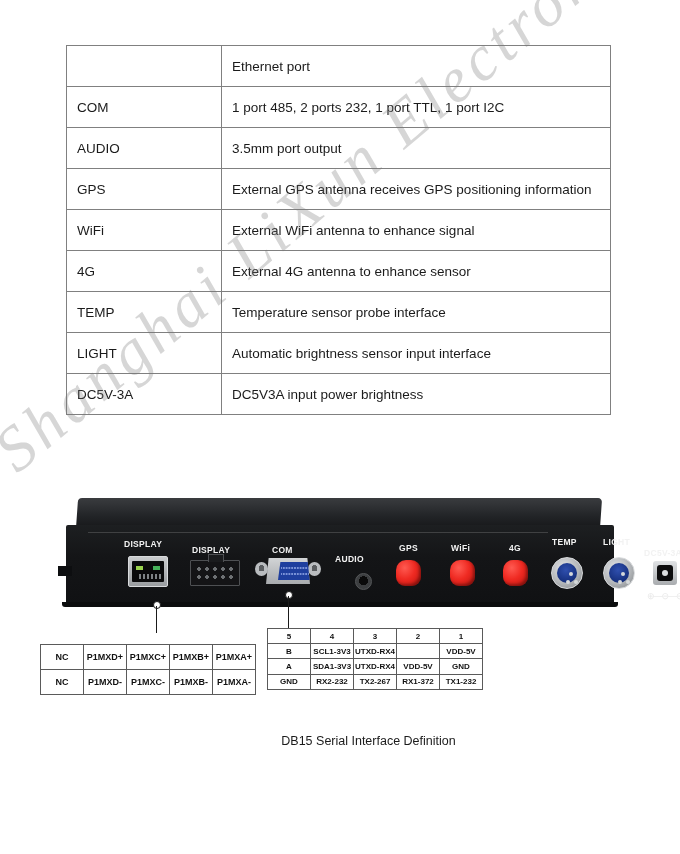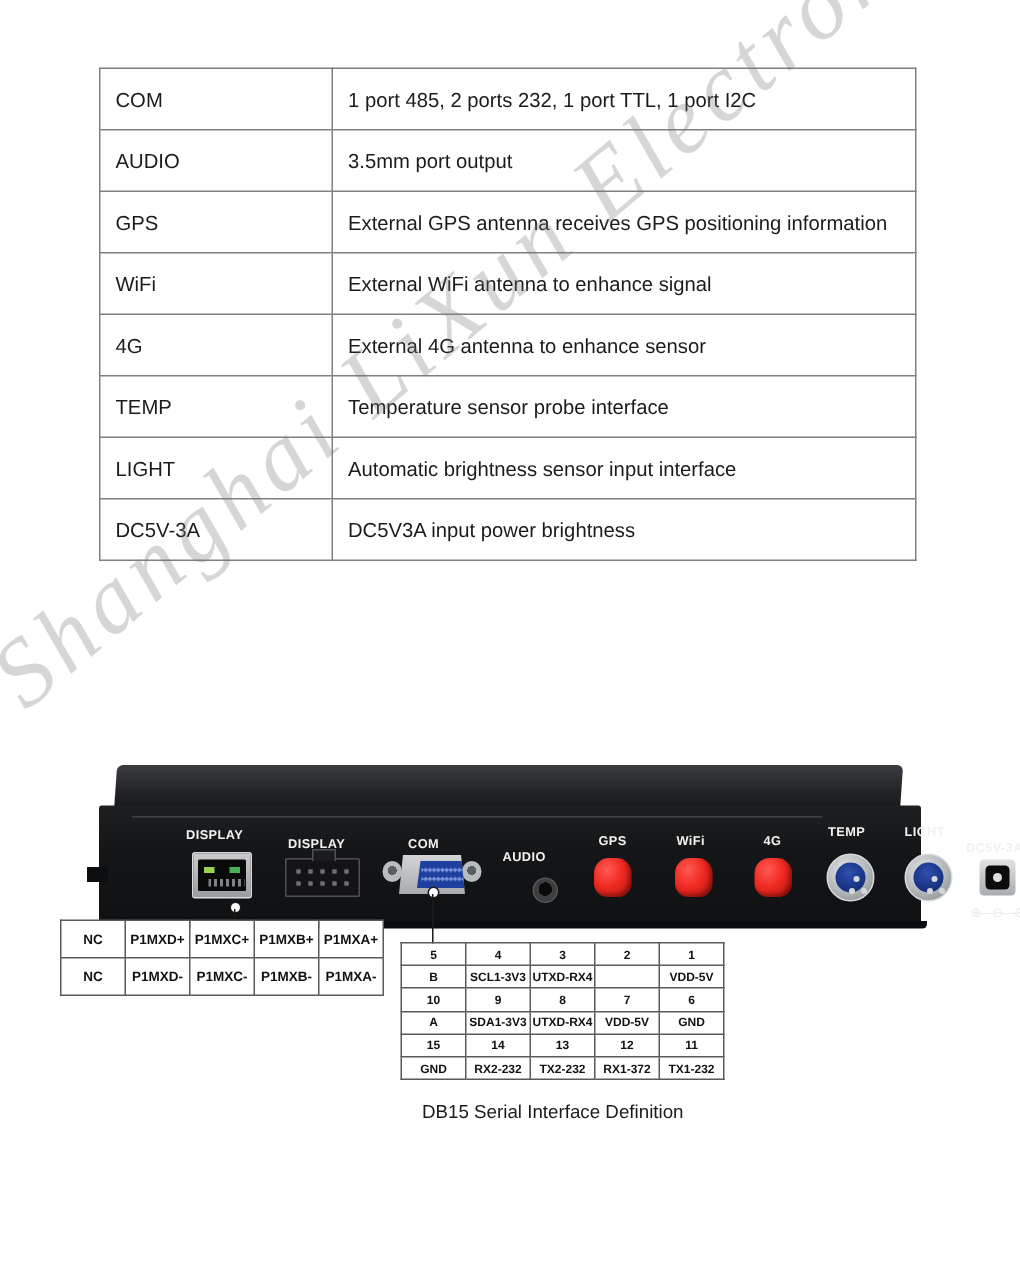--- a/index.html
+++ b/index.html
@@ -66,21 +66,21 @@
   .device-photo {
     position: absolute;
     left: 66px;
     top: 498px;
     width: 548px;
     height: 118px;
     z-index: 3;
   }
   .dev-shell {
     position: absolute;
-    left: 0; top: 12px;
+    left: 0; top: 0;
     width: 548px;
     height: 112px;
   }
   .dev-top {
     position: absolute;
     left: 10px; top: 0;
     width: 524px; height: 30px;
     background: linear-gradient(180deg,#3a3c3f 0%,#222427 60%,#17181a 100%);
     border-radius: 4px 4px 0 0;
     transform: skewX(-4deg);
@@ -290,21 +290,21 @@
     border: 1px solid #5a5a5a;
     text-align: center;
     font-size: 8.5px;
     font-weight: 700;
     color: #111;
     background: #fff;
     height: 16px;
     padding: 0 1px;
     white-space: nowrap;
   }
-  .display-pin-table { left: 40px; top: 613px; width: 203px; }
+  .display-pin-table { left: 40px; top: 644px; width: 203px; }
   .display-pin-table td { width: 40px; height: 24px; font-size: 9px; }
 
   .db15-table { left: 267px; top: 628px; width: 203px; }
   .db15-table td { width: 40px; height: 14.2px; font-size: 8px; }
 
   .db15-caption {
     position: absolute;
     left: 267px; top: 734px;
     width: 203px;
     text-align: center;
@@ -316,20 +316,24 @@
 </style>
 </head>
 <body>
 
 <div class="watermark">
   <div class="watermark-text">Shanghai LiXun Electronics Co., Ltd.</div>
 </div>
 
 <table class="spec-table">
   <tbody>
+    <tr>
+      <td class="col-name"></td>
+      <td>Ethernet port</td>
+    </tr>
     <tr>
       <td class="col-name">COM</td>
       <td>1 port 485, 2 ports 232, 1 port TTL, 1 port I2C</td>
     </tr>
     <tr>
       <td class="col-name">AUDIO</td>
       <td>3.5mm port output</td>
     </tr>
     <tr>
       <td class="col-name">GPS</td>
@@ -470,43 +474,29 @@
       <td>1</td>
     </tr>
     <tr>
       <td>B</td>
       <td>SCL1-3V3</td>
       <td>UTXD-RX4</td>
       <td></td>
       <td>VDD-5V</td>
     </tr>
     <tr>
-      <td>10</td>
-      <td>9</td>
-      <td>8</td>
-      <td>7</td>
-      <td>6</td>
-    </tr>
-    <tr>
       <td>A</td>
       <td>SDA1-3V3</td>
       <td>UTXD-RX4</td>
       <td>VDD-5V</td>
       <td>GND</td>
     </tr>
     <tr>
-      <td>15</td>
-      <td>14</td>
-      <td>13</td>
-      <td>12</td>
-      <td>11</td>
-    </tr>
-    <tr>
       <td>GND</td>
       <td>RX2-232</td>
-      <td>TX2-232</td>
+      <td>TX2-267</td>
       <td>RX1-372</td>
       <td>TX1-232</td>
     </tr>
   </tbody>
 </table>
 
 <div class="db15-caption">DB15 Serial Interface Definition</div>
 
 </body></html>

